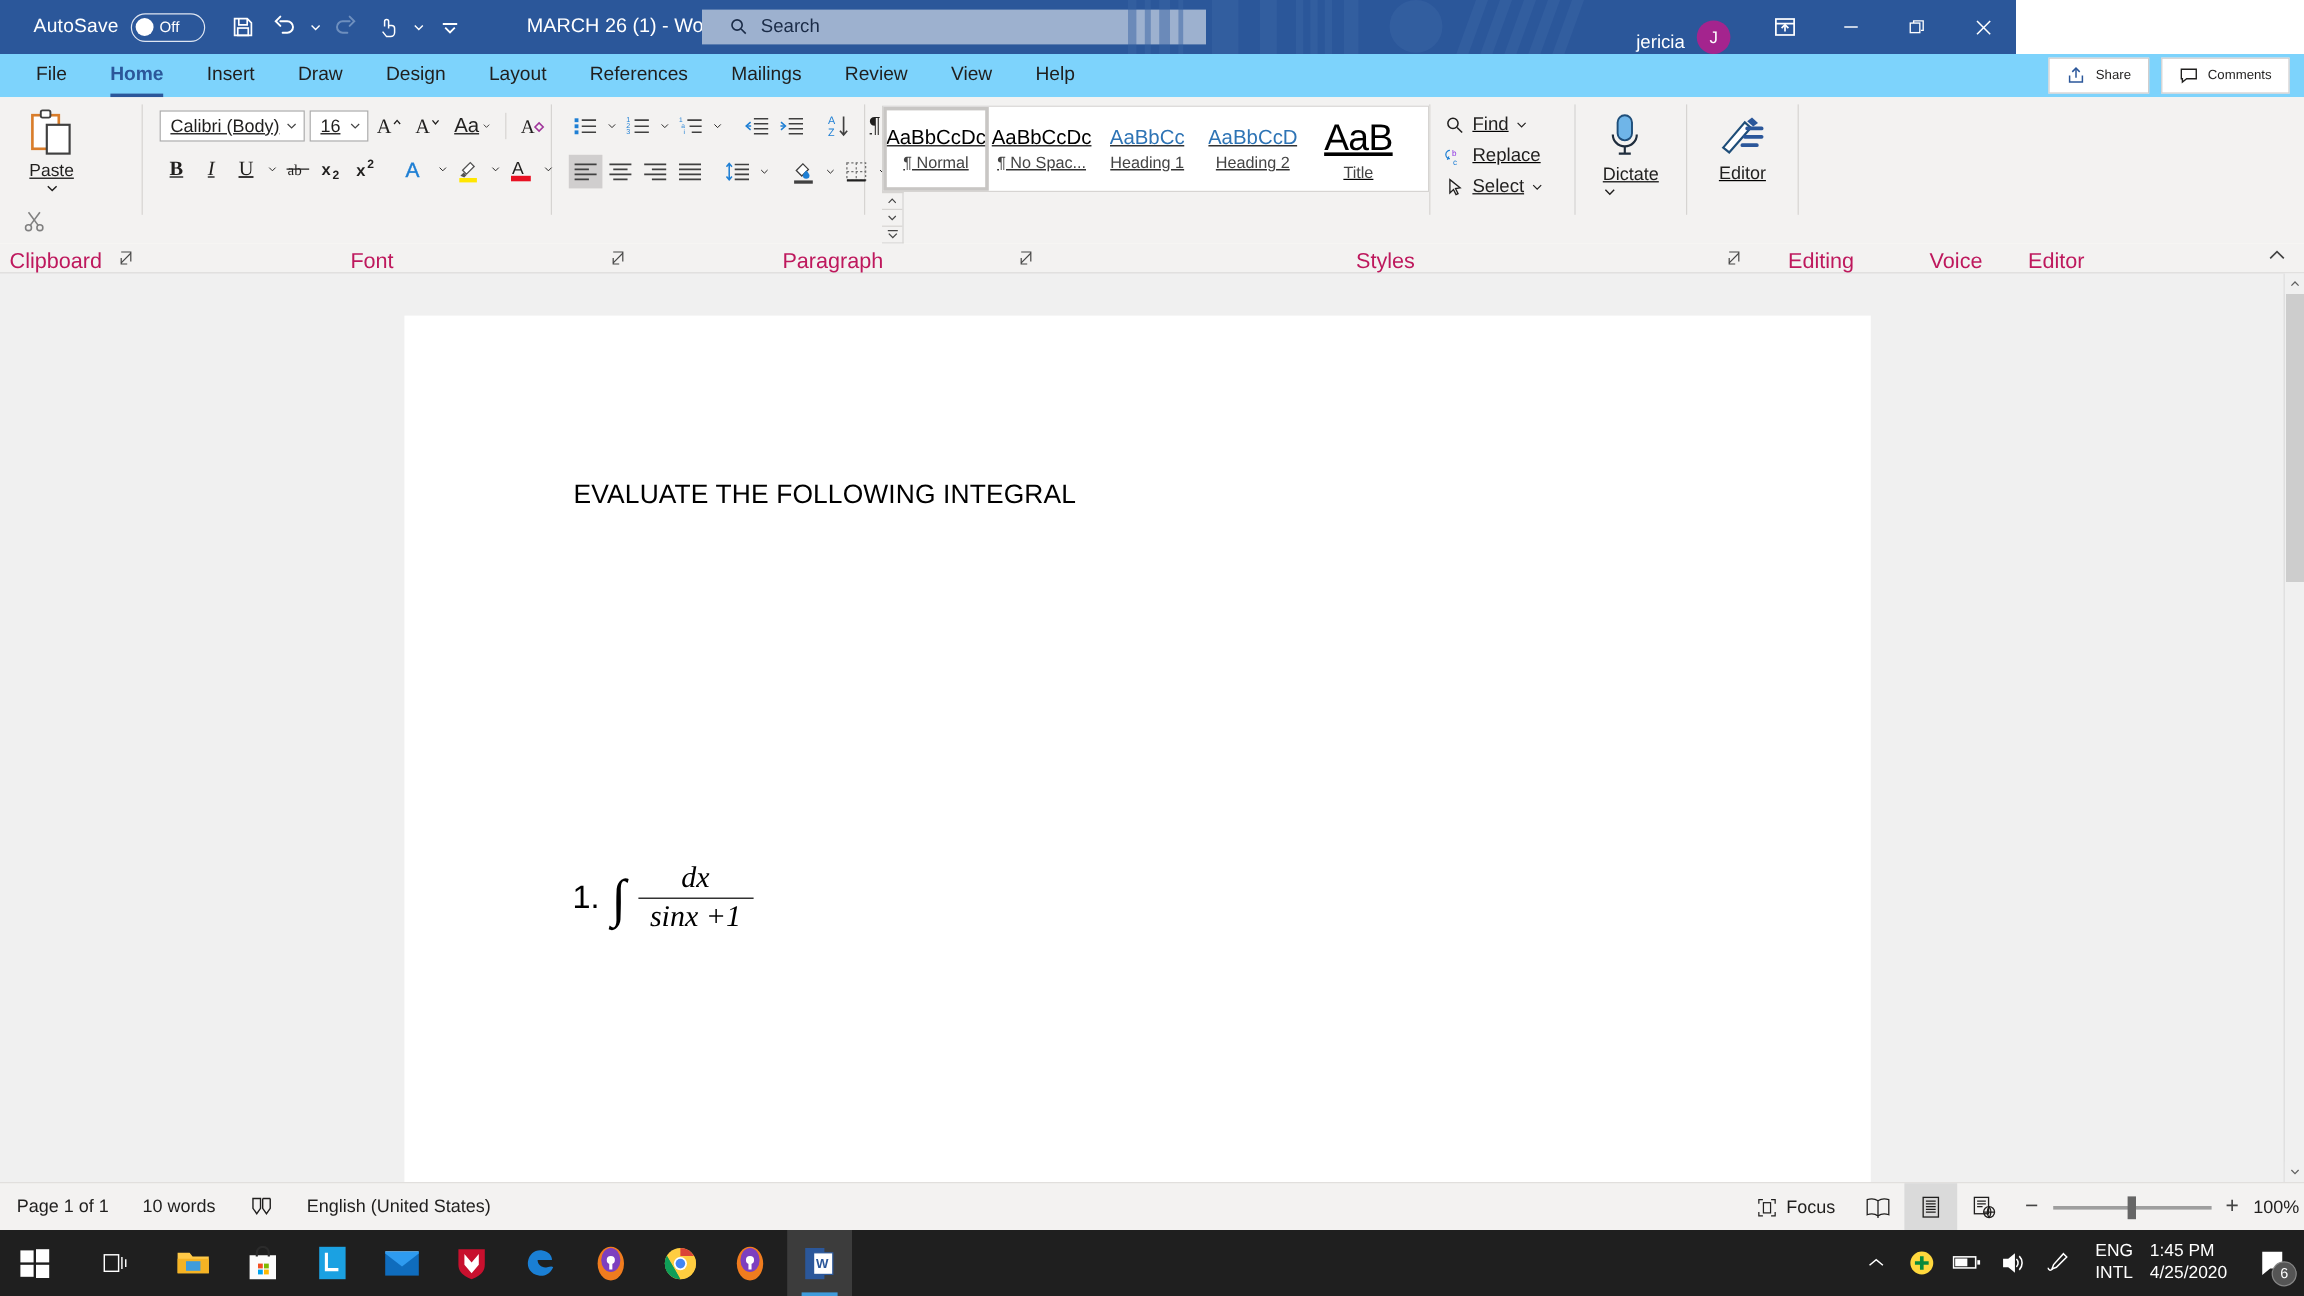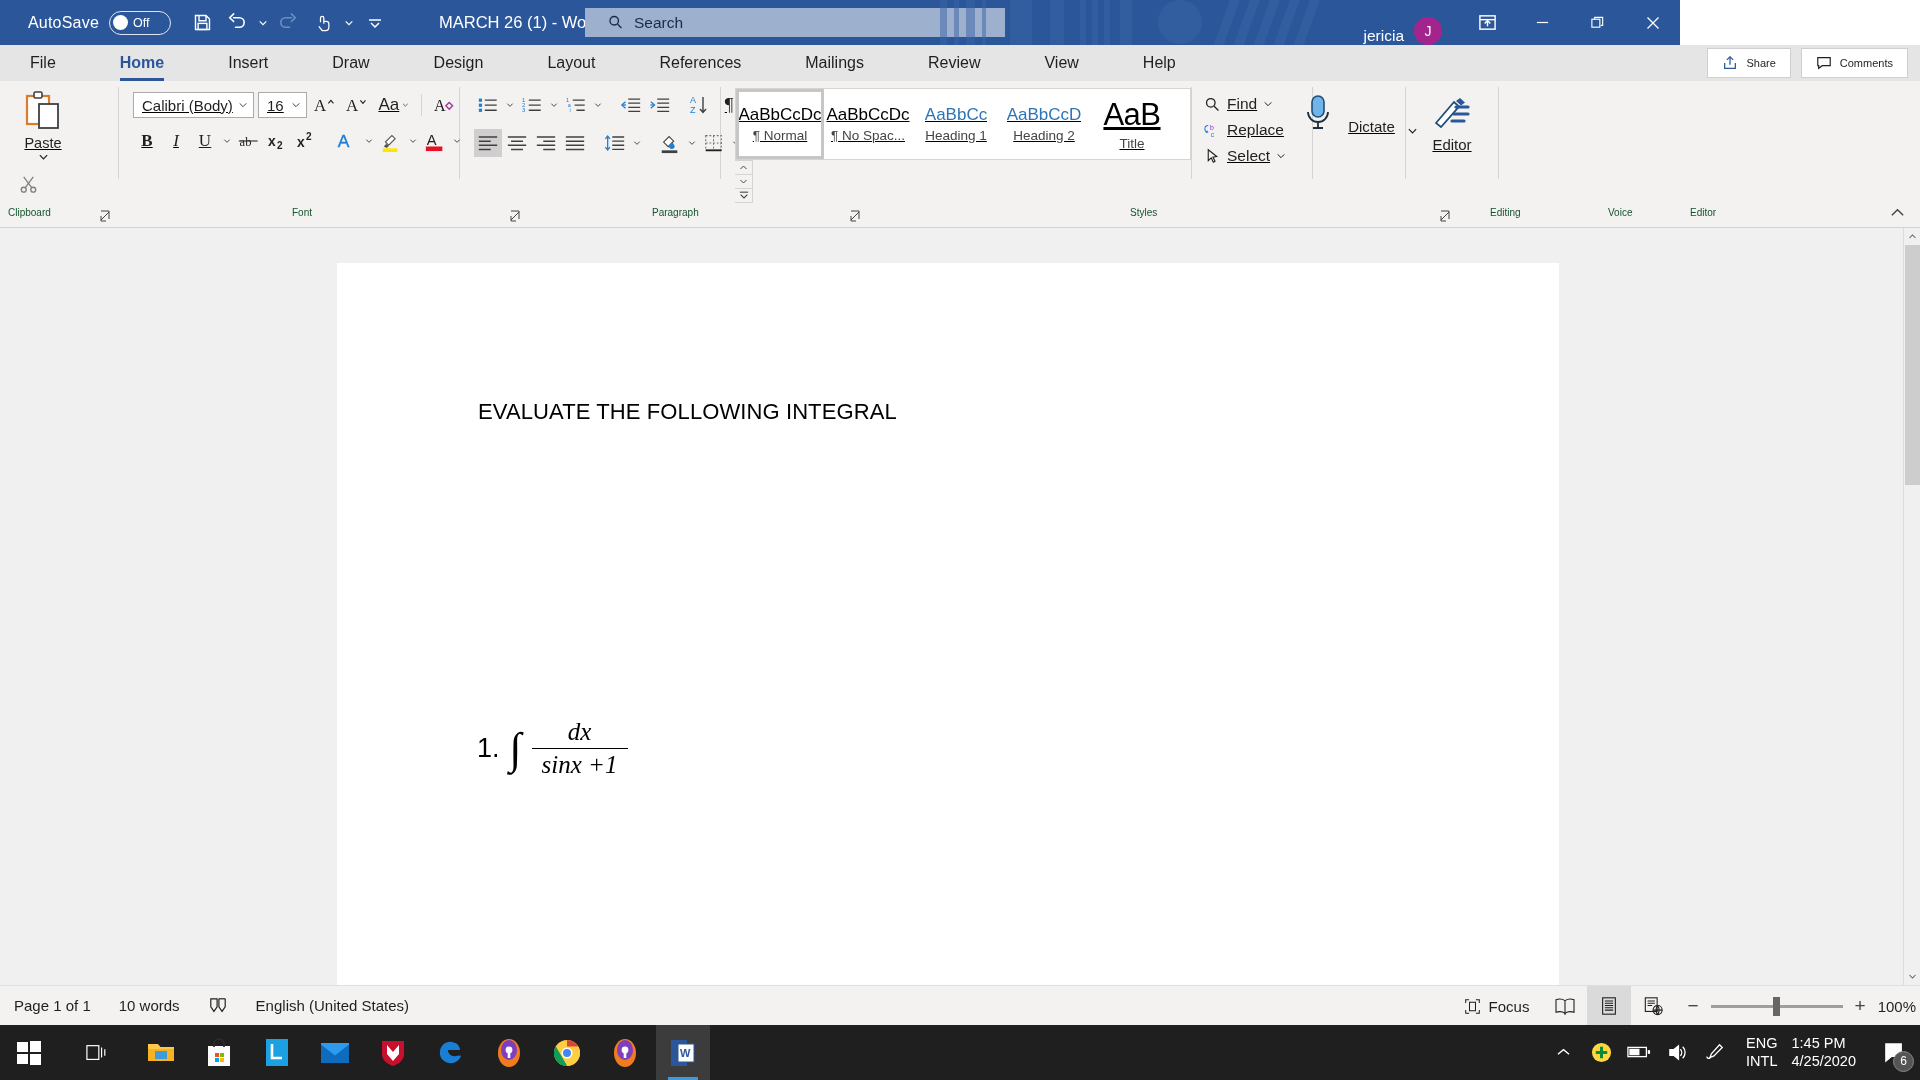--- a/index.html
+++ b/index.html
@@ -62,23 +62,22 @@
 
   
   .tb-deco {
     position: absolute; right: 330px; top: 0; width: 420px; height: 45px;
     overflow: hidden; pointer-events: none; opacity: .5;
   }
 
   
   .ribbon-tabs {
     position: absolute; top: 45px; left: 0; width: 1920px; height: 36px;
-    background: #e5e5e5; display: flex; align-items: center;
+    background: #7dd3fc; display: flex; align-items: center;
     padding-left: 12px;
-    gap: 28px;
   }
   .rtab {
     font-size: 16px; color: #201f1e; padding: 0 18px; height: 36px;
     line-height: 36px; position: relative; white-space: nowrap;
   }
   .rtab.active { font-weight: bold; color: #2b579a; }
   .rtab.active::after {
     content: ""; position: absolute; left: 18px; right: 18px; bottom: 0;
     height: 3px; background: #2b579a;
   }
@@ -152,21 +151,21 @@
 
   
   .g-big { width: 92px; display: flex; flex-direction: column; align-items: center; padding-top: 12px; gap: 2px; }
   .g-big-label { font-size: 15px; color: #201f1e; }
 
   
   .group-labels {
     position: absolute; top: 203px; left: 0; width: 1920px; height: 25px;
     background: #f3f2f1; border-bottom: 1px solid #d6d4d2;
   }
-  .glabel { position: absolute; font-size: 10px; color: #14532d; top: 4px; }
+  .glabel { position: absolute; font-size: 18px; color: #be185d; top: 4px; }
   .gdialog { position: absolute; top: 5px; width: 14px; height: 14px; }
   .collapse-ribbon { position: absolute; right: 14px; top: 2px; }
 
   
   .docarea {
     position: absolute; top: 228px; left: 0; width: 1920px; height: 757px;
     background: #f0f0f0;
   }
   .page {
     position: absolute; left: 337px; top: 35px; width: 1222px; height: 730px;
@@ -746,21 +745,21 @@
       </svg>
       <span>Select</span>
       <svg width="10" height="8" viewBox="0 0 12 8" fill="none" stroke="#201f1e" stroke-width="1.2">
           <path d="M2 2l4 4 4-4"></path>
         </svg>
     </div>
   </div>
   <div class="rsep"></div>
 
   <div class="rgroup g-big">
-    <div style="display:flex;align-items:flex-end;gap:12px">
+    <div style="display:flex;flex-direction:column;align-items:flex-start;gap:2px">
       <svg width="36" height="42" viewBox="0 0 36 42">
         <rect x="12" y="3" width="12" height="21" rx="6" fill="#6fb5e8" stroke="#1f4e79" stroke-width="1.6"></rect>
         <path d="M8 19a10 10 0 0 0 20 0" fill="none" stroke="#1f2d3d" stroke-width="1.8"></path>
         <path d="M18 29v6M13 35h10" stroke="#1f2d3d" stroke-width="1.8"></path>
       </svg>
       <span class="g-big-label">Dictate</span>
       <svg width="11" height="8" viewBox="0 0 12 8" fill="none" stroke="#201f1e" stroke-width="1.3">
           <path d="M2 2l4 4 4-4"></path>
         </svg>
     </div>

